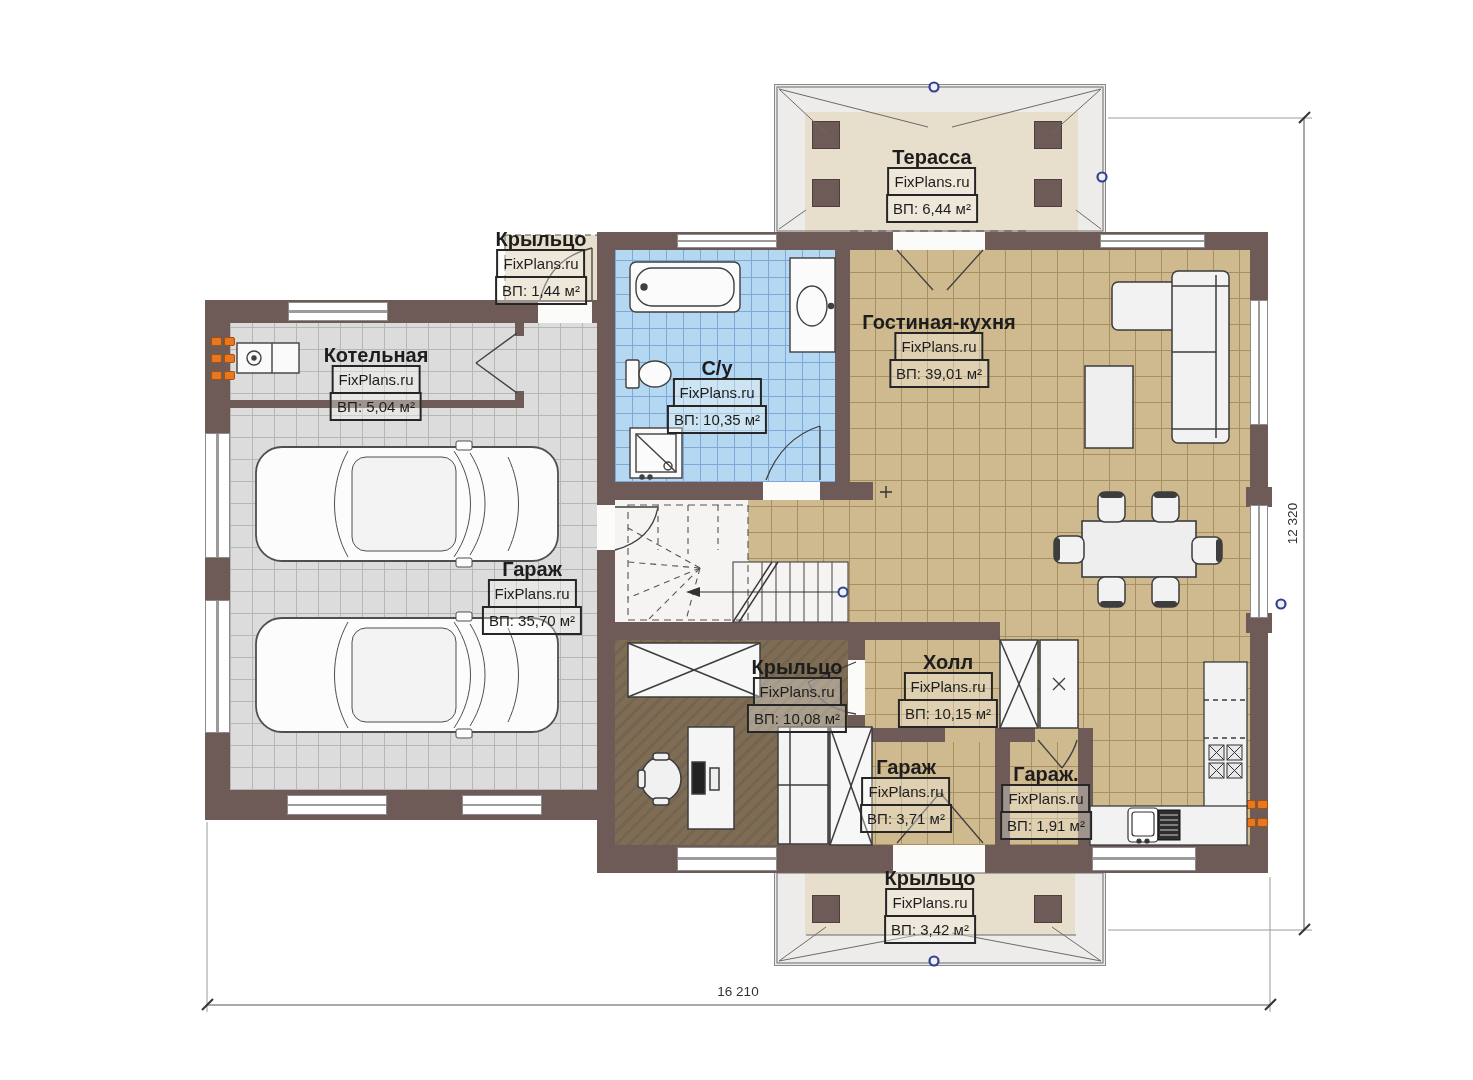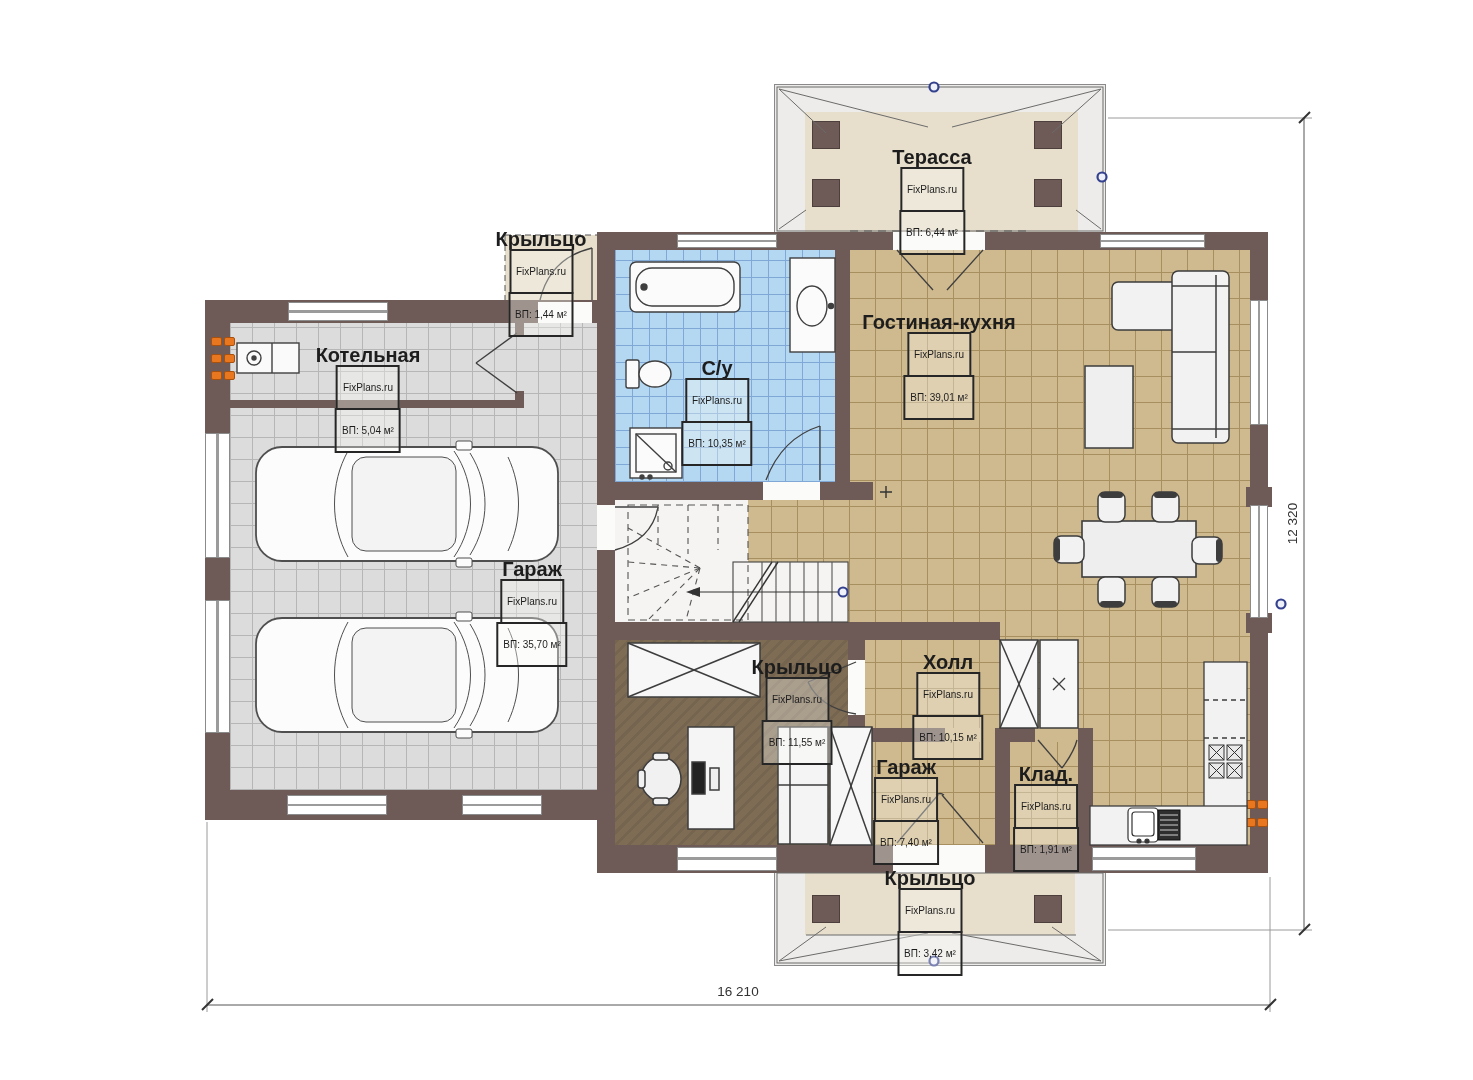--- a/index.html
+++ b/index.html
@@ -25,22 +25,22 @@
      background-image:linear-gradient(to bottom,transparent 42%,#9b9b9b 42%,#9b9b9b 56%,transparent 56%);}
   .winv{position:absolute;background-color:#ffffff;border:1px solid #8b8b8b;box-sizing:border-box;
      background-image:linear-gradient(to right,transparent 42%,#9b9b9b 42%,#9b9b9b 56%,transparent 56%);}
   .open{position:absolute;background:#fbfbfa;}
   .open-tan{position:absolute;background:#cfb98e;}
   .col{position:absolute;width:28px;height:28px;background:#6e5b57;border:1px solid #4c3f3c;box-sizing:border-box;}
   .ind{position:absolute;width:11px;height:9px;background:#e8771f;border:1px solid #a8510f;border-radius:2px;box-sizing:border-box;}
   svg.overlay{position:absolute;left:0;top:0;pointer-events:none;z-index:20;}
   .room-label{position:absolute;transform:translateX(-50%);display:flex;flex-direction:column;align-items:center;z-index:30;color:#1d1d1d;}
   .room-name{font-weight:700;font-size:20px;line-height:15px;margin-bottom:2px;white-space:nowrap;}
-  .room-box{border:2px solid #262626;background:rgba(253,251,246,0.35);font-size:10px;line-height:17px;
-            padding:12px 5px;white-space:nowrap;}
+  .room-box{border:2px solid #262626;background:rgba(253,251,246,0.35);font-size:15px;line-height:17px;
+            padding:4px 5px;white-space:nowrap;}
   .room-box + .room-box{margin-top:-2px;}
   .dim-text{position:absolute;font-size:13.5px;color:#333;z-index:30;text-align:center;}
 </style>
 </head>
 <body>
 
 <div id="plan">
 
   <div class="floor tiles-tan" style="left:615px;top:250px;width:635px;height:595px;"></div>
   <div class="floor tiles-blue" style="left:615px;top:250px;width:220px;height:232px;"></div>
@@ -360,21 +360,21 @@
   <div class="room-label" style="left:932px;top:150px;">
     <div class="room-name">Терасса</div>
     <div class="room-box">FixPlans.ru</div>
     <div class="room-box">ВП: 6,44 м²</div>
   </div>
   <div class="room-label" style="left:541px;top:232px;">
     <div class="room-name">Крыльцо</div>
     <div class="room-box">FixPlans.ru</div>
     <div class="room-box">ВП: 1,44 м²</div>
   </div>
-  <div class="room-label" style="left:368px;top:348px;">
+  <div class="room-label" style="left:376px;top:348px;">
     <div class="room-name">Котельная</div>
     <div class="room-box">FixPlans.ru</div>
     <div class="room-box">ВП: 5,04 м²</div>
   </div>
   <div class="room-label" style="left:717px;top:361px;">
     <div class="room-name">С/у</div>
     <div class="room-box">FixPlans.ru</div>
     <div class="room-box">ВП: 10,35 м²</div>
   </div>
   <div class="room-label" style="left:939px;top:315px;">
@@ -383,34 +383,34 @@
     <div class="room-box">ВП: 39,01 м²</div>
   </div>
   <div class="room-label" style="left:532px;top:562px;justify-content:center;">
     <div class="room-name">Гараж</div>
     <div class="room-box">FixPlans.ru</div>
     <div class="room-box">ВП: 35,70 м²</div>
   </div>
   <div class="room-label" style="left:797px;top:660px;">
     <div class="room-name">Крыльцо</div>
     <div class="room-box">FixPlans.ru</div>
-    <div class="room-box">ВП: 11,55 м²</div>
+    <div class="room-box">ВП: 10,08 м²</div>
   </div>
   <div class="room-label" style="left:948px;top:655px;">
     <div class="room-name">Холл</div>
     <div class="room-box">FixPlans.ru</div>
     <div class="room-box">ВП: 10,15 м²</div>
   </div>
   <div class="room-label" style="left:906px;top:760px;">
     <div class="room-name">Гараж</div>
     <div class="room-box">FixPlans.ru</div>
-    <div class="room-box">ВП: 7,40 м²</div>
+    <div class="room-box">ВП: 3,71 м²</div>
   </div>
   <div class="room-label" style="left:1046px;top:767px;">
-    <div class="room-name">Клад.</div>
+    <div class="room-name">Гараж.</div>
     <div class="room-box">FixPlans.ru</div>
     <div class="room-box">ВП: 1,91 м²</div>
   </div>
   <div class="room-label" style="left:930px;top:871px;">
     <div class="room-name">Крыльцо</div>
     <div class="room-box">FixPlans.ru</div>
     <div class="room-box">ВП: 3,42 м²</div>
   </div>
 
   <div class="dim-text" style="left:688px;top:984px;width:100px;">16 210</div>

